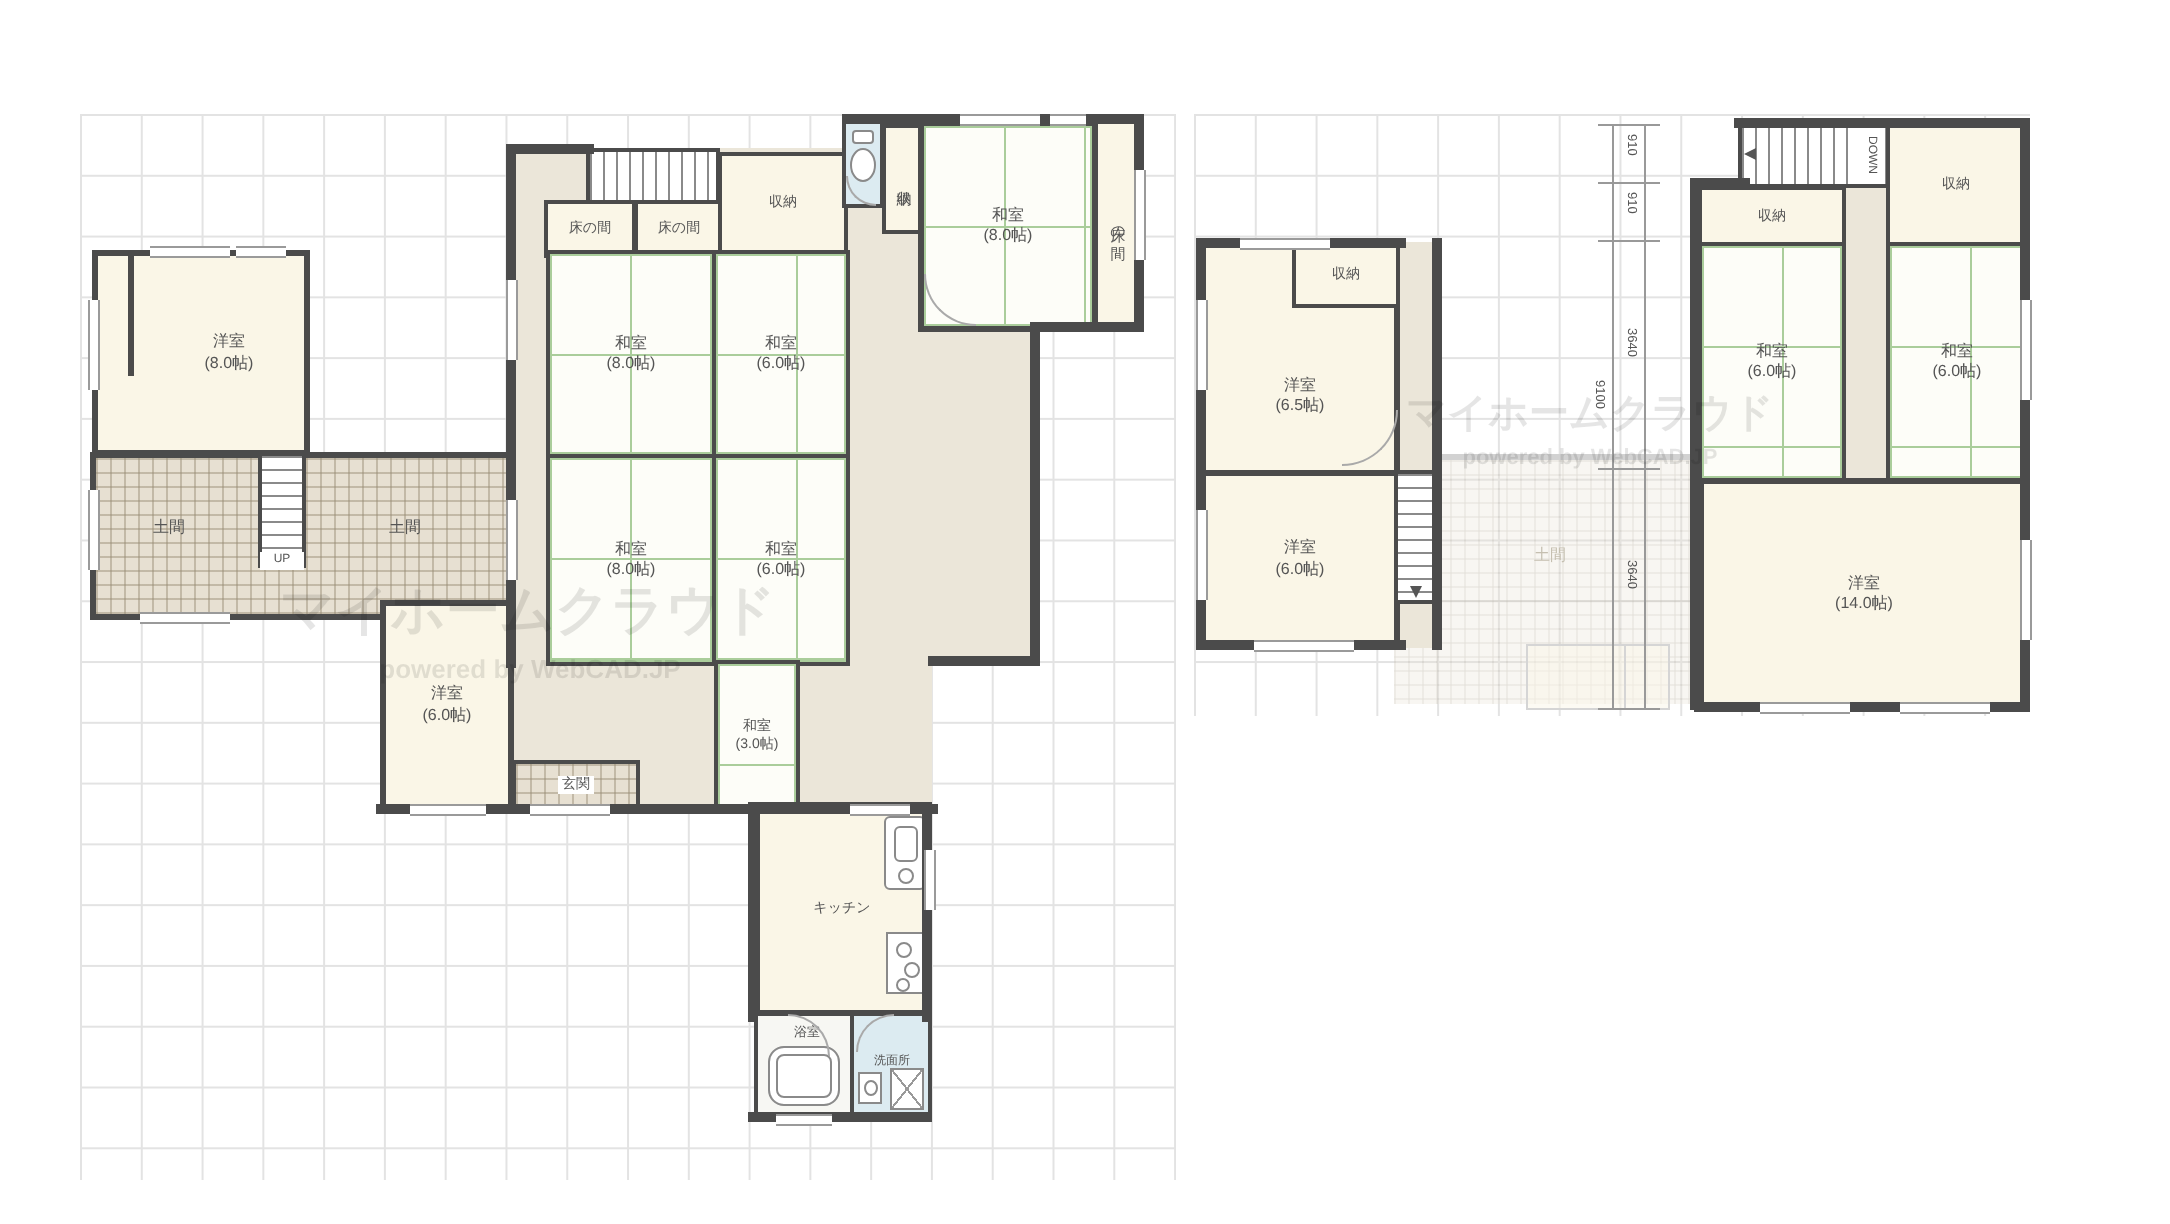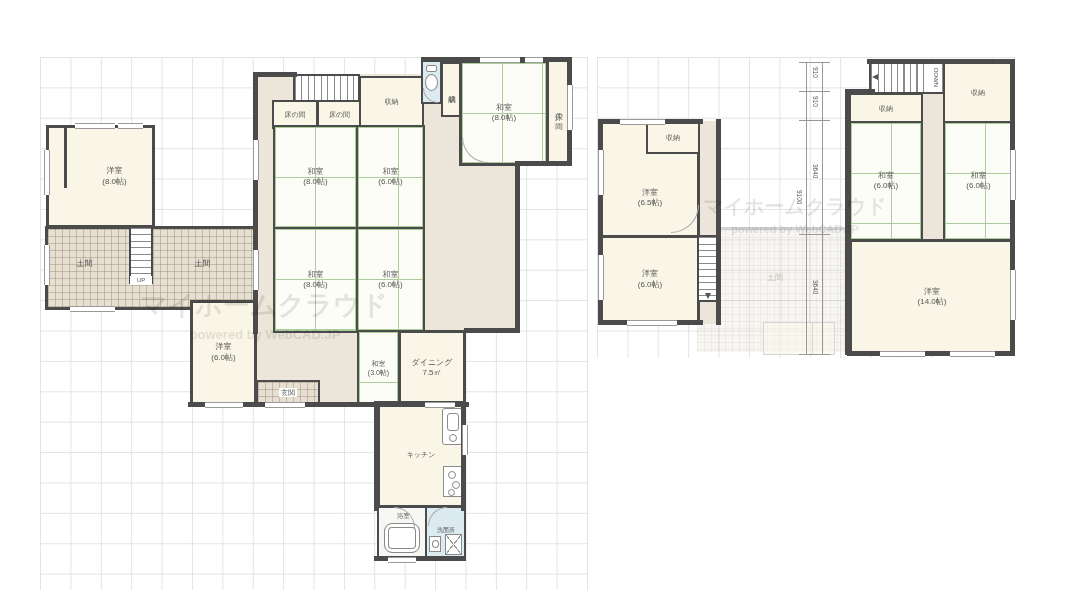--- a/index.html
+++ b/index.html
@@ -145,26 +145,20 @@
       <span>(6.0帖)</span>
     </div>
   </div>
 
   <div class="room tatami thin" style="left:357px;top:330px;width:43px;height:76px;">
     <div class="lbl lbl7">
       <span>和室</span>
       <span>(3.0帖)</span>
     </div>
   </div>
-  <div class="room cream" style="left:398px;top:330px;width:68px;height:76px;">
-    <div class="lbl">
-      <span>ダイニング</span>
-      <span>7.5㎡</span>
-    </div>
-  </div>
 
   <div class="room cream" style="left:377px;top:401px;width:88px;height:107px;">
     <div class="lbl lbl7" style="padding-right:20px;">
         <span>キッチン</span>
       </div>
   </div>
   <div class="fix" style="left:442px;top:408px;width:21px;height:37px;border-radius:3px;">
     <div class="fix" style="left:4px;top:4px;width:12px;height:18px;border-radius:3px;"></div>
     <div class="fix" style="left:6px;top:25px;width:8px;height:8px;border-radius:50%;"></div>
   </div>

